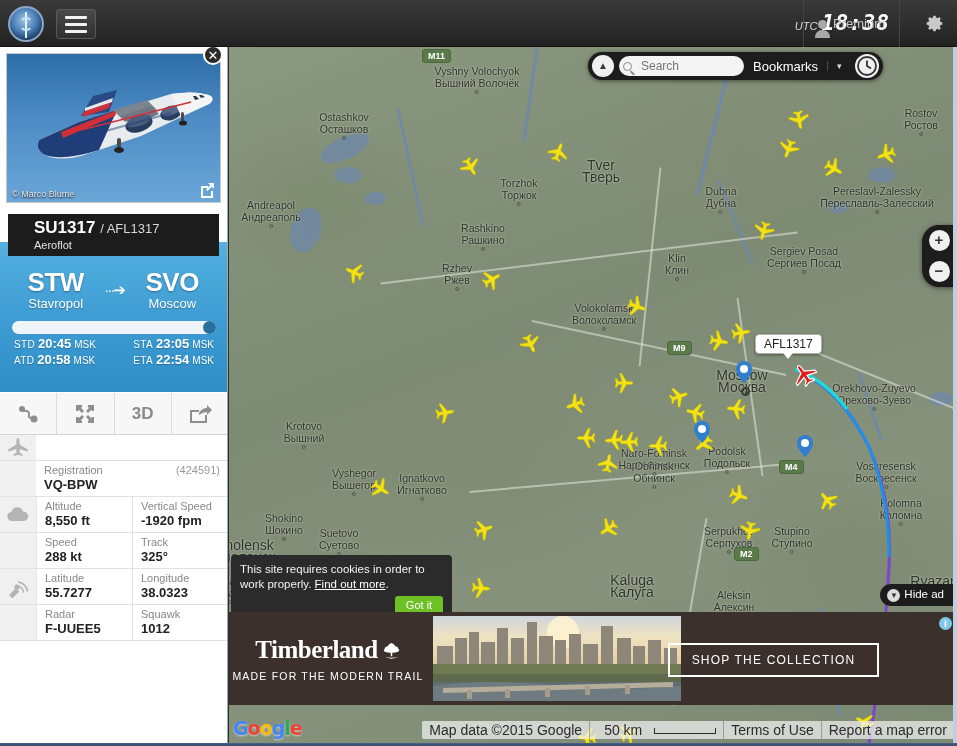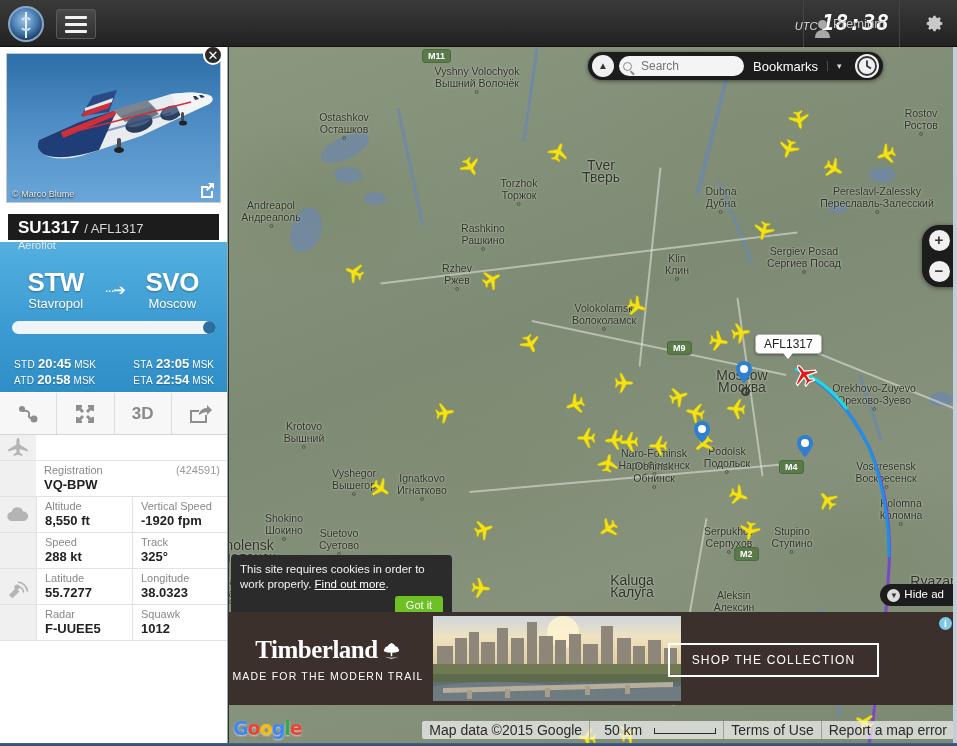--- a/index.html
+++ b/index.html
@@ -88,22 +88,22 @@
     position: absolute; right: 4px; bottom: 4px; width: 17px; height: 17px;
     cursor: pointer;
   }
   #photo-close {
     position: absolute; right: 4px; top: -2px; width: 20px; height: 20px;
     border-radius: 50%; background: #2a2a2a; border: 2px solid #fff;
     color: #fff; font-size: 13px; line-height: 18px; text-align: center;
     cursor: pointer; z-index: 6; font-family: "DejaVu Sans", sans-serif;
   }
   #flight-hdr {
-    position: absolute; left: 8px; top: 167px; right: 8px; height: 26px;
-    background: #1c1c1c; color: #fff; padding: 4px 10px; z-index: 4;
+    position: absolute; left: 8px; top: 167px; right: 8px; height: 42px;
+    background: #1c1c1c; color: #fff; padding: 4px 26px; z-index: 4;
   }
   #flight-hdr .l1 { font-size: 17px; font-weight: bold; line-height: 20px; }
   #flight-hdr .l1 .alt { font-size: 13px; font-weight: normal; color: #d8d8d8; }
   #flight-hdr .l2 { font-size: 11px; color: #e4e4e4; line-height: 13px; }
   #route {
     position: absolute; left: 0; top: 195px; width: 228px; height: 150px;
     background: linear-gradient(#54b0e0 0%, #3c9bd2 55%, #2f8ec6 100%);
     color: #fff; padding-top: 26px;
   }
   .codes { display: flex; align-items: center; justify-content: space-around; padding: 0 10px; }
@@ -115,21 +115,21 @@
   .codes .city { font-size: 13px; text-shadow: 0 1px 1px rgba(0,0,0,.3); }
   .codes .arrow { font-size: 15px; color: #fff; letter-spacing: -2px; opacity: .95; }
   #progress {
     margin: 10px 12px 0 12px; height: 13px; border-radius: 7px;
     background: #eef4f8; position: relative;
   }
   #progress .dot {
     position: absolute; right: 0; top: 0; width: 13px; height: 13px;
     border-radius: 50%; background: #2b6f9e;
   }
-  #times { display: flex; padding: 22px 14px 0 14px; font-size: 11px; }
+  #times { display: flex; padding: 2px 14px 0 14px; font-size: 11px; }
   #times .col { flex: 1; }
   #times .col.r { text-align: right; }
   #times .row { line-height: 15px; text-shadow: 0 1px 1px rgba(0,0,0,.25); }
   #times .lbl { font-size: 10px; letter-spacing: .3px; }
   #times .val { font-size: 13px; font-weight: bold; }
   #times .msk { font-size: 10px; }
 
   #actions {
     position: absolute; left: 0; top: 346px; width: 228px; height: 42px;
     display: flex; background: #f7f7f7; border-bottom: 1px solid #d4d4d4;

